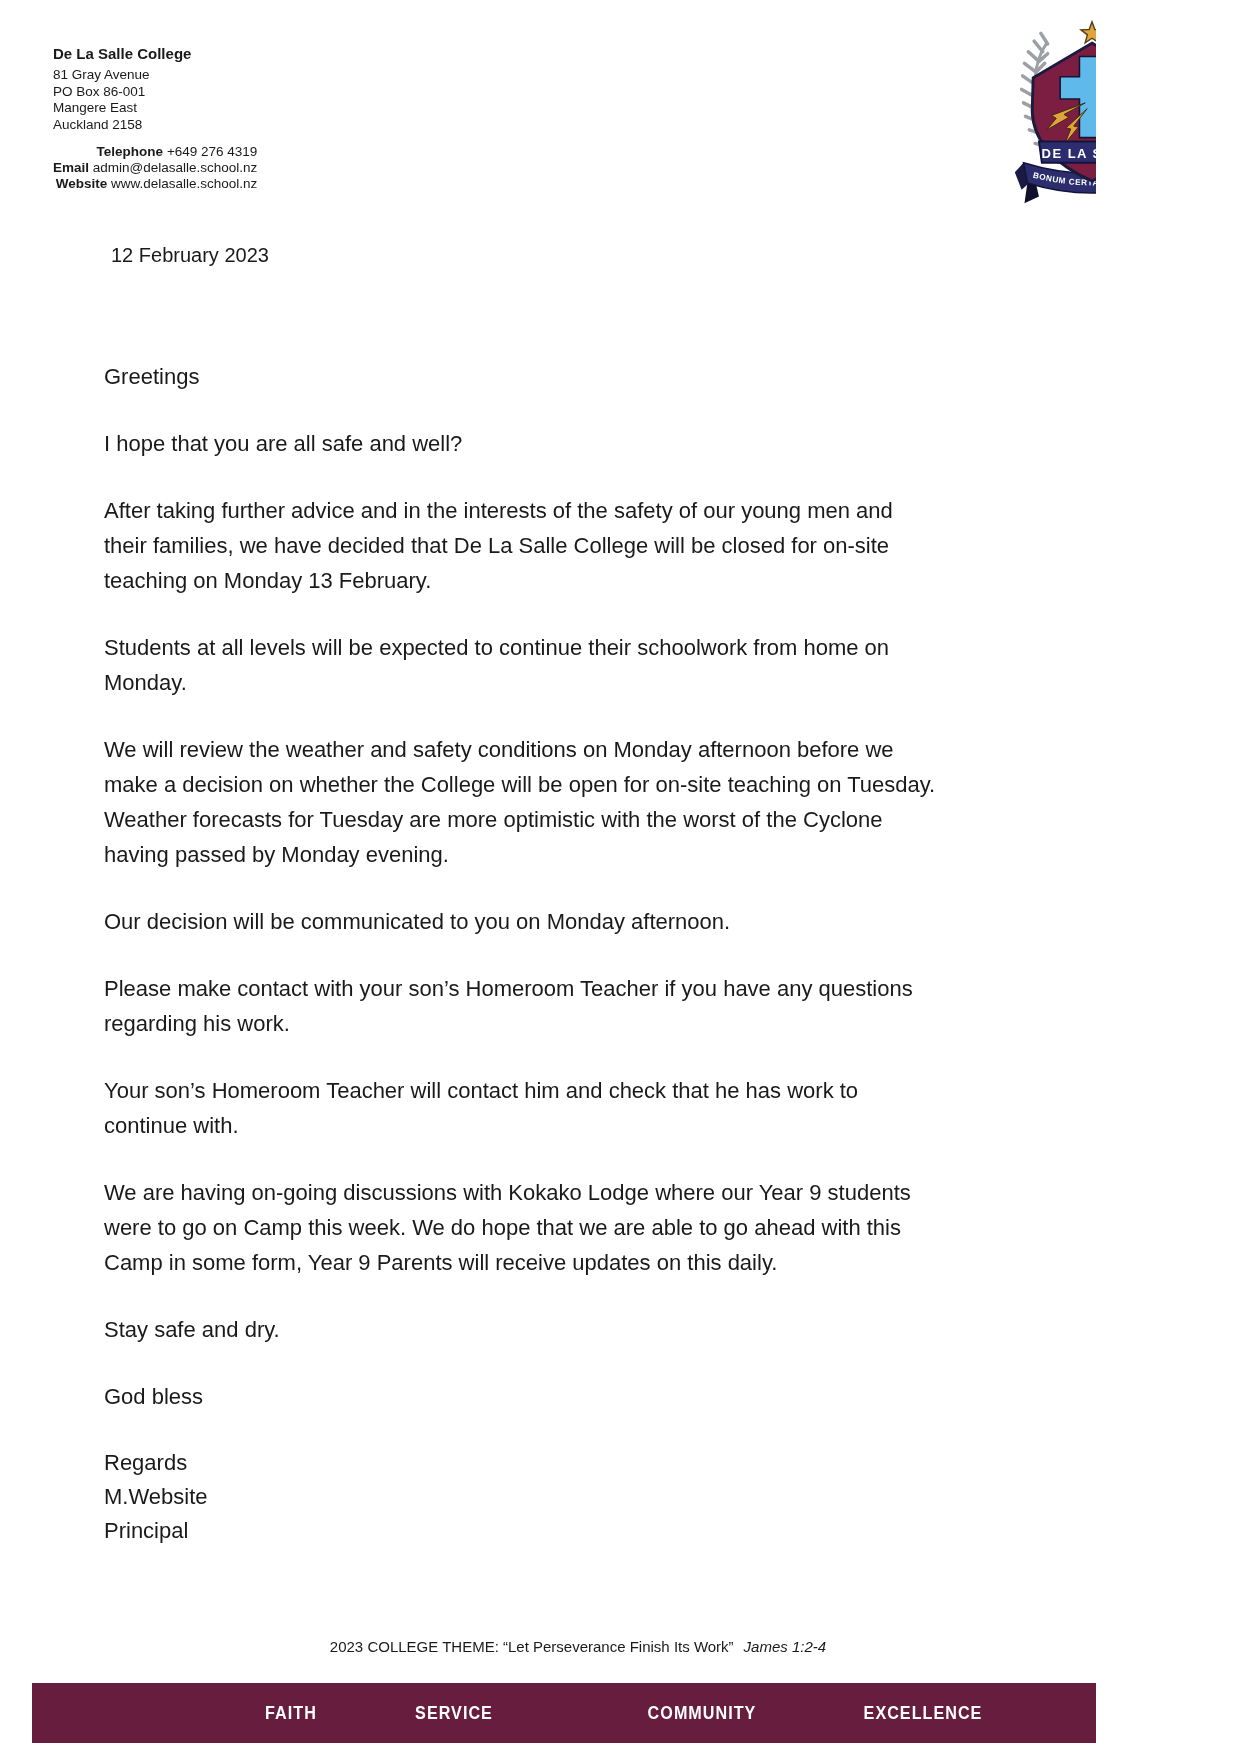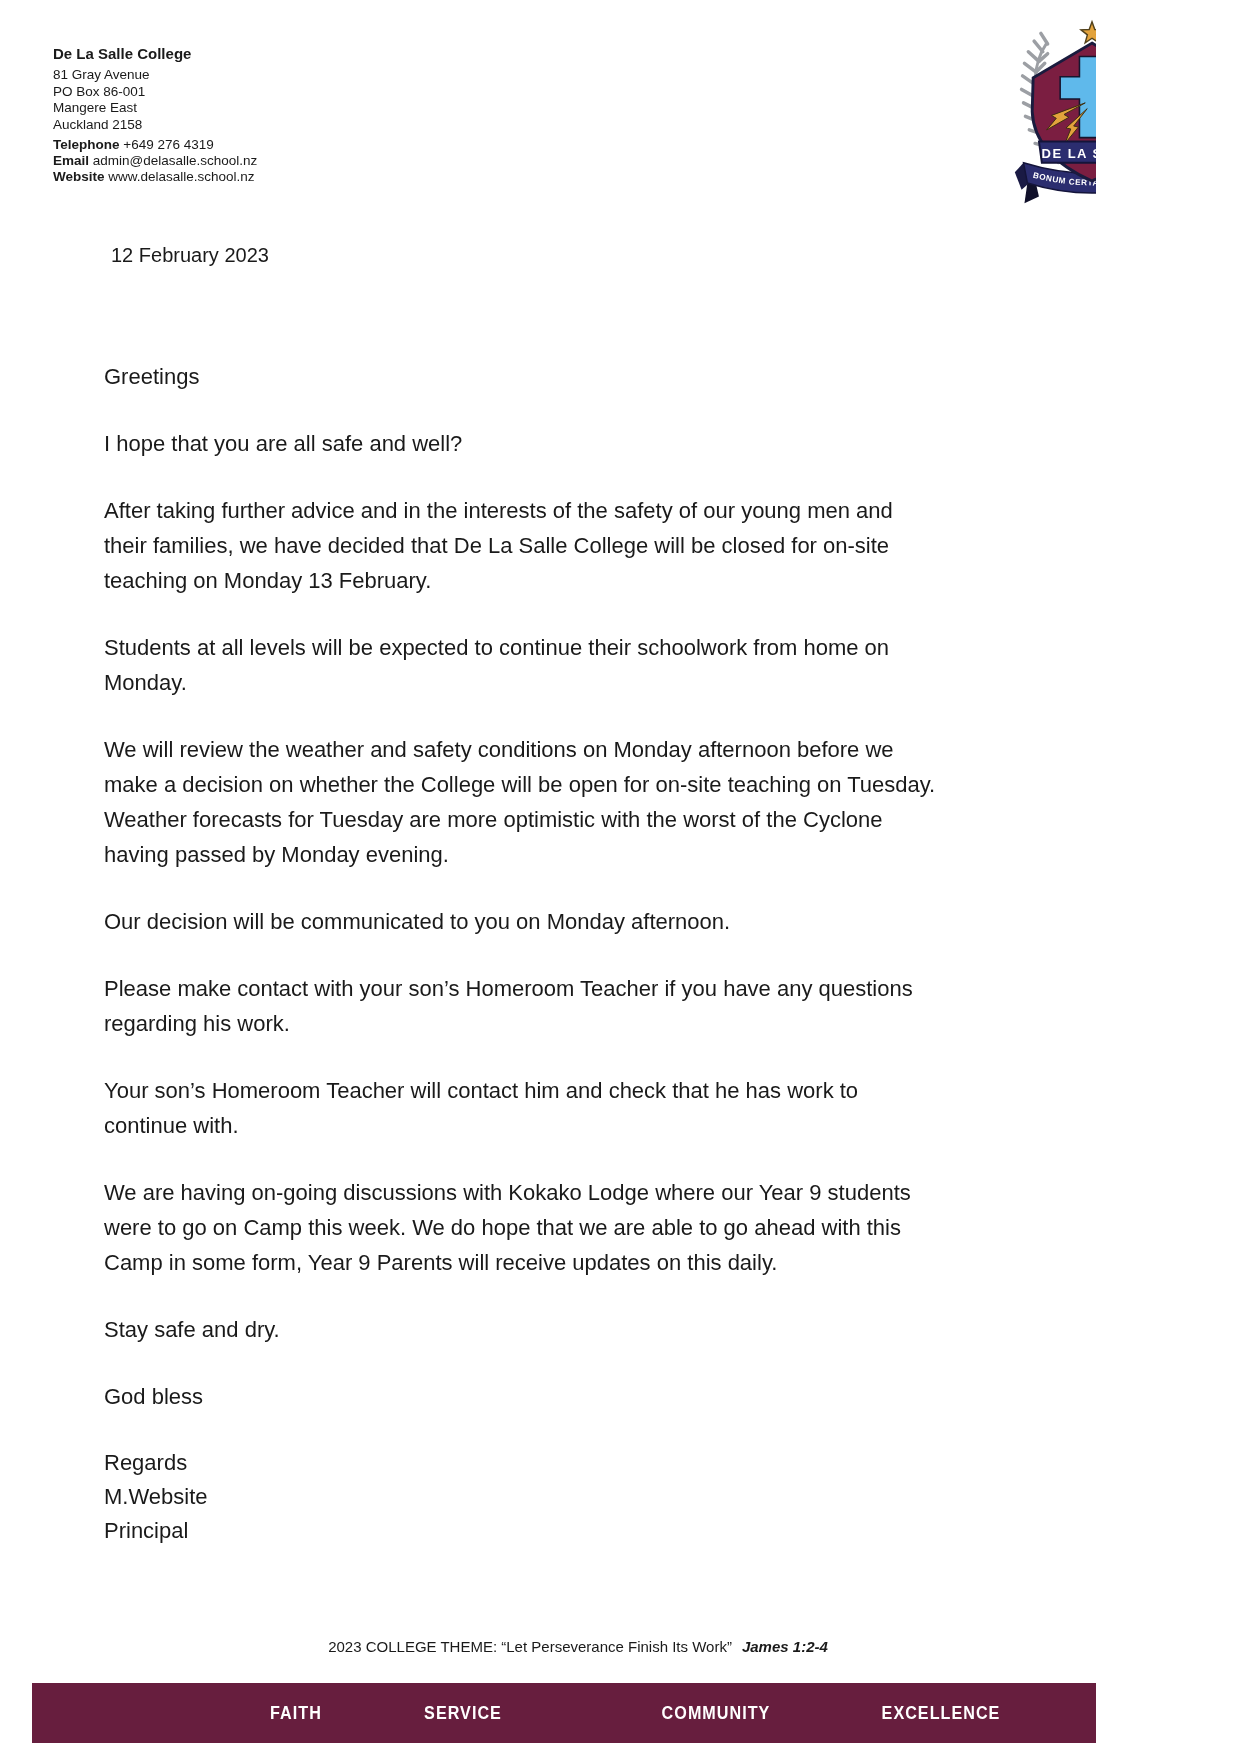--- a/index.html
+++ b/index.html
@@ -7,21 +7,21 @@
     --gold:#E3A33C; --navy:#2B2D6F; --outline-navy:#1A1B3E;
     --fern-gray:#9C9FA4; --text:#1a1a1a;
   }
   html,body{margin:0;padding:0;}
   body{background:#fff;font-family:"Liberation Sans",sans-serif;color:var(--text);}
   .page{position:relative;width:1096px;height:1754px;background:#ffffff;overflow:hidden;}
 
   
   .addr-block{position:absolute;left:53px;top:44px;font-size:13.5px;line-height:16.5px;}
   .school-name{font-weight:bold;font-size:15px;line-height:20px;margin-bottom:3px;}
-  .contacts{margin-top:4px;line-height:16px;}
+  .contacts{margin-top:11px;line-height:16px;text-align:right;}
   .contacts .lbl{font-weight:bold;}
 
   
   .crest{position:absolute;left:1010px;top:18px;}
   .crest .fern{stroke:var(--fern-gray);fill:none;stroke-linecap:round;}
   .crest .stem{stroke-width:3;}
   .crest .leaves{stroke-width:3.6;}
   .crest .shield{fill:var(--shield-maroon);stroke:var(--outline-navy);stroke-width:3;}
   .crest .cross{fill:var(--cross-blue);stroke:#15152e;stroke-width:1.6;}
   .crest .bolt{fill:var(--gold);stroke:#3a2d10;stroke-width:1;}
@@ -36,22 +36,22 @@
 
   
   .date-line{position:absolute;left:111px;top:238px;font-size:20px;line-height:35px;}
   .letter-body{position:absolute;left:104px;top:359px;width:1070px;font-size:22px;line-height:35px;}
   .letter-body p{margin:0 0 32px 0;white-space:pre-line;}
   .signature{white-space:pre-line;line-height:34px;margin:0;}
 
   
   .theme-line{position:absolute;left:0;top:1638px;width:1156px;text-align:center;font-size:15px;}
   .theme-strong{font-weight:normal;}
-  .theme-ref{font-style:italic;margin-left:10px;font-weight:bold;}
-  .values-bar{position:absolute;left:32px;top:1683px;width:1166px;height:60px;background:var(--bar-maroon);padding-left:24px;}
+  .theme-ref{font-style:italic;margin-left:10px;}
+  .values-bar{position:absolute;left:32px;top:1683px;width:1166px;height:60px;background:var(--bar-maroon);}
   .value-word{position:absolute;top:50%;transform:translate(-50%,-50%) scaleX(0.85);
     color:#ffffff;font-weight:bold;font-size:19px;letter-spacing:1.2px;white-space:nowrap;}
   .value-word:nth-of-type(1){left:22.2%;}
   .value-word:nth-of-type(2){left:36.2%;}
   .value-word:nth-of-type(3){left:57.5%;}
   .value-word:nth-of-type(4){left:76.4%;}
 </style>
 </head>
 <body>
 

